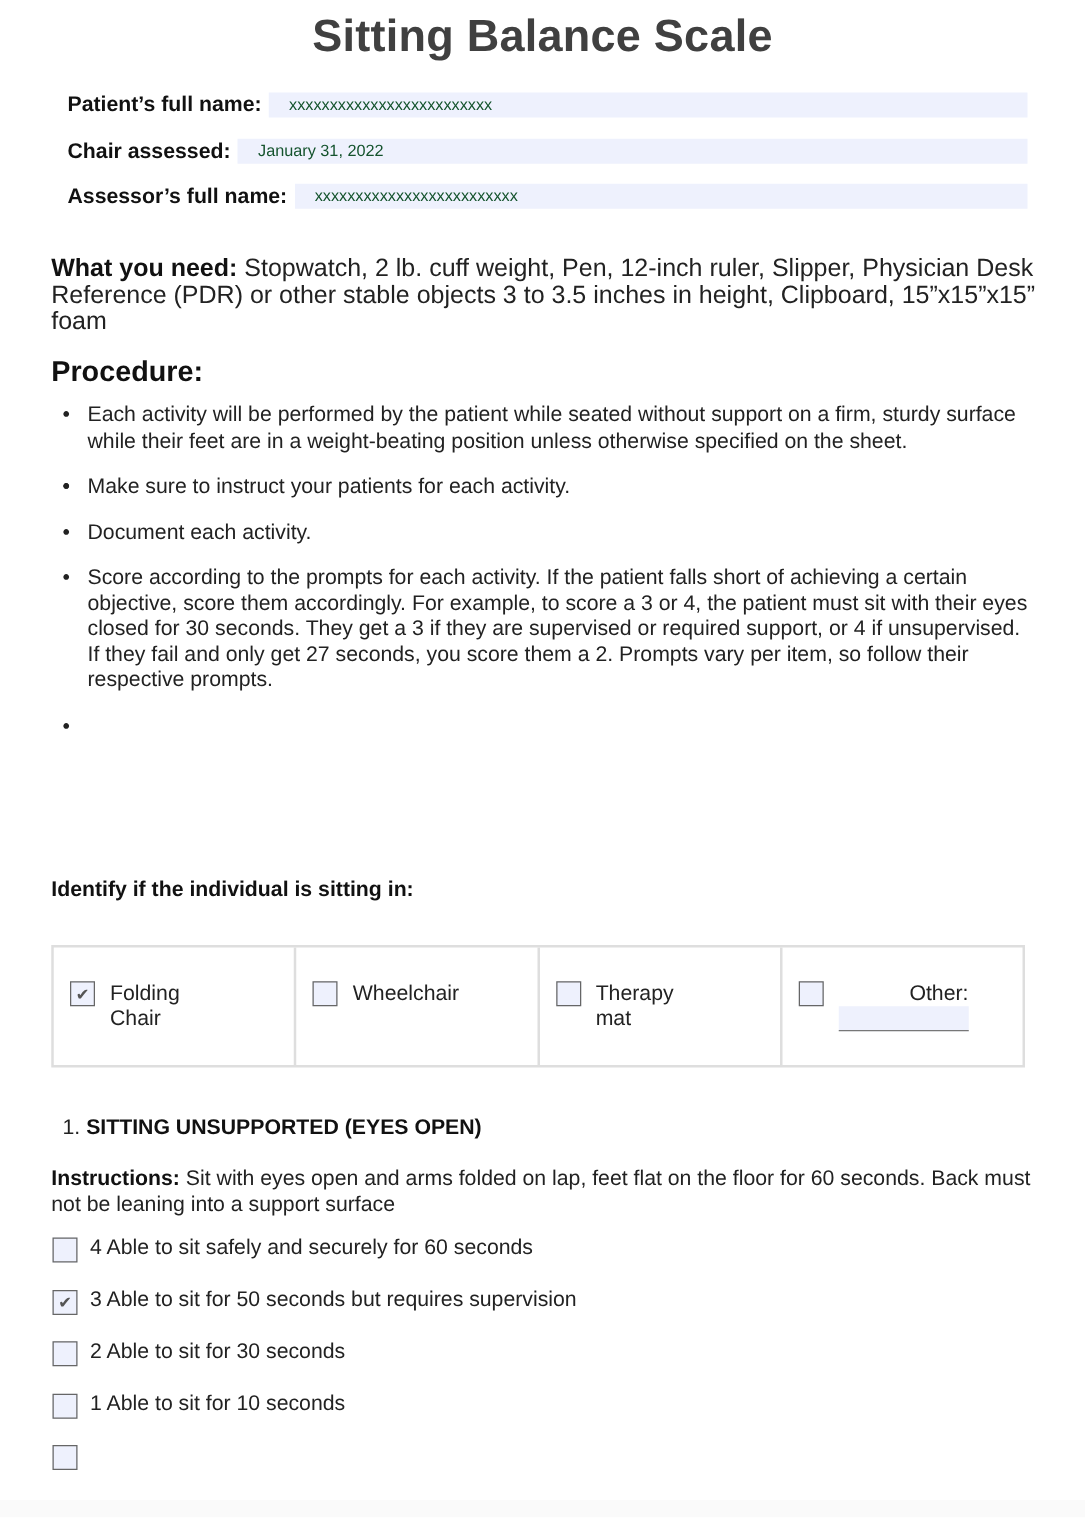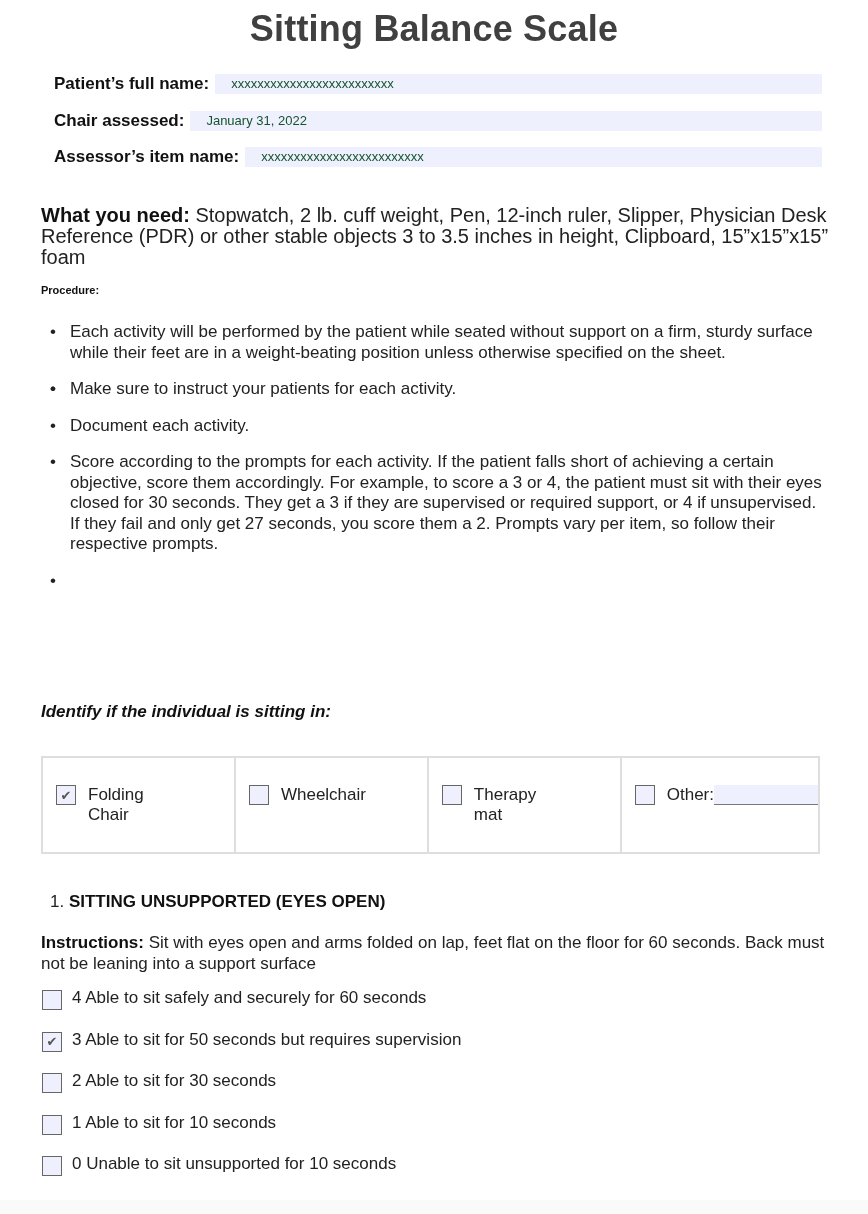--- a/index.html
+++ b/index.html
@@ -12,34 +12,34 @@
     .field-row { position: absolute; left: 41px; right: 46px; height: 20px; display: flex; align-items: center; margin-left: 13px; }
     .field-label { font-weight: bold; font-size: 17px; color: #111; white-space: nowrap; margin-right: 6px; }
     .field-input { flex: 1; height: 20px; background: #eef1fd; font-size: 13px; color: #14532d; line-height: 20px; padding-left: 16px; border: none; font-family: "Liberation Sans", sans-serif; }
     .f1 { top: 74px; }
     .f2 { top: 111px; }
     .f3 { top: 147px; }
 
     .need { position: absolute; left: 41px; top: 205px; width: 790px; font-size: 20px; line-height: 21px; color: #222; }
     .need b { color: #111; }
 
-    .proc-heading { position: absolute; left: 41px; top: 284px; font-size: 11px; font-weight: bold; color: #111; }
+    .proc-heading { position: absolute; left: 41px; top: 284px; font-size: 23px; font-weight: bold; color: #111; }
 
     .bullets { position: absolute; left: 50px; top: 322px; width: 780px; font-size: 17px; line-height: 20.5px; color: #222; list-style: none; }
     .bullets li { position: relative; padding-left: 20px; margin-bottom: 16px; }
     .bullets li .dot { position: absolute; left: 0; top: 0; font-size: 17px; }
 
-    .sit-heading { position: absolute; left: 41px; top: 702px; font-size: 17px; font-weight: bold; color: #111; font-style: italic; }
+    .sit-heading { position: absolute; left: 41px; top: 702px; font-size: 17px; font-weight: bold; color: #111; }
 
     .sit-table { position: absolute; left: 41px; top: 756px; width: 779px; height: 98px; border: 2px solid #dedede; display: flex; }
     .sit-cell { flex: 1; border-right: 2px solid #dedede; padding: 27px 0 0 13px; display: flex; align-items: flex-start; font-size: 17px; line-height: 20px; color: #222; }
     .sit-cell:last-child { border-right: none; }
     .cb { width: 20px; height: 20px; border: 1.5px solid #666; background: #eef1fd; flex: none; margin-right: 12px; margin-top: 0px; display: flex; align-items: center; justify-content: center; font-size: 13px; color: #555; line-height: 1; }
     .cb-label { max-width: 90px; }
-    .other-wrap { display: flex; flex-direction: row; align-items: flex-end; }
+    .other-wrap { display: flex; flex-direction: column; align-items: flex-end; }
     .other-line { width: 104px; height: 20px; background: #eef1fd; border-bottom: 1px solid #777; margin-top: 0px; }
 
     .item-heading { position: absolute; left: 50px; top: 892px; font-size: 17px; color: #222; }
     .item-heading b { color: #111; }
     .instr { position: absolute; left: 41px; top: 932px; width: 790px; font-size: 17px; line-height: 21px; color: #222; }
     .instr b { color: #111; }
 
     .options { position: absolute; left: 42px; top: 988px; }
     .opt { display: flex; align-items: center; height: 20px; margin-bottom: 21.5px; font-size: 17px; color: #222; }
     .opt .cb { margin-right: 10px; margin-top: 4px; }
@@ -51,21 +51,21 @@
 
 <div class="field-row f1">
   <span class="field-label">Patient’s full name:</span>
   <div class="field-input">xxxxxxxxxxxxxxxxxxxxxxxxx</div>
 </div>
 <div class="field-row f2">
   <span class="field-label">Chair assessed:</span>
   <div class="field-input">January 31, 2022</div>
 </div>
 <div class="field-row f3">
-  <span class="field-label">Assessor’s item name:</span>
+  <span class="field-label">Assessor’s full name:</span>
   <div class="field-input">xxxxxxxxxxxxxxxxxxxxxxxxx</div>
 </div>
 
 <p class="need"><b>What you need:</b><span> Stopwatch, 2 lb. cuff weight, Pen, 12-inch ruler, Slipper, Physician Desk Reference (PDR) or other stable objects 3 to 3.5 inches in height, Clipboard, 15”x15”x15” foam</span></p>
 
 <div class="proc-heading">Procedure:</div>
 
 <ul class="bullets">
   <li><span class="dot">•</span><span>Each activity will be performed by the patient while seated without support on a firm, sturdy surface while their feet are in a weight-beating position unless otherwise specified on the sheet.</span></li>
   <li><span class="dot">•</span></li>
@@ -119,17 +119,16 @@
   <div class="opt">
     <span class="cb"></span>
     <span>2 Able to sit for 30 seconds</span>
   </div>
   <div class="opt">
     <span class="cb"></span>
     <span>1 Able to sit for 10 seconds</span>
   </div>
   <div class="opt">
     <span class="cb"></span>
-    <span>0 Unable to sit unsupported for 10 seconds</span>
   </div>
 </div>
 
 <div class="page-bottom"></div>
 
 </body></html>

